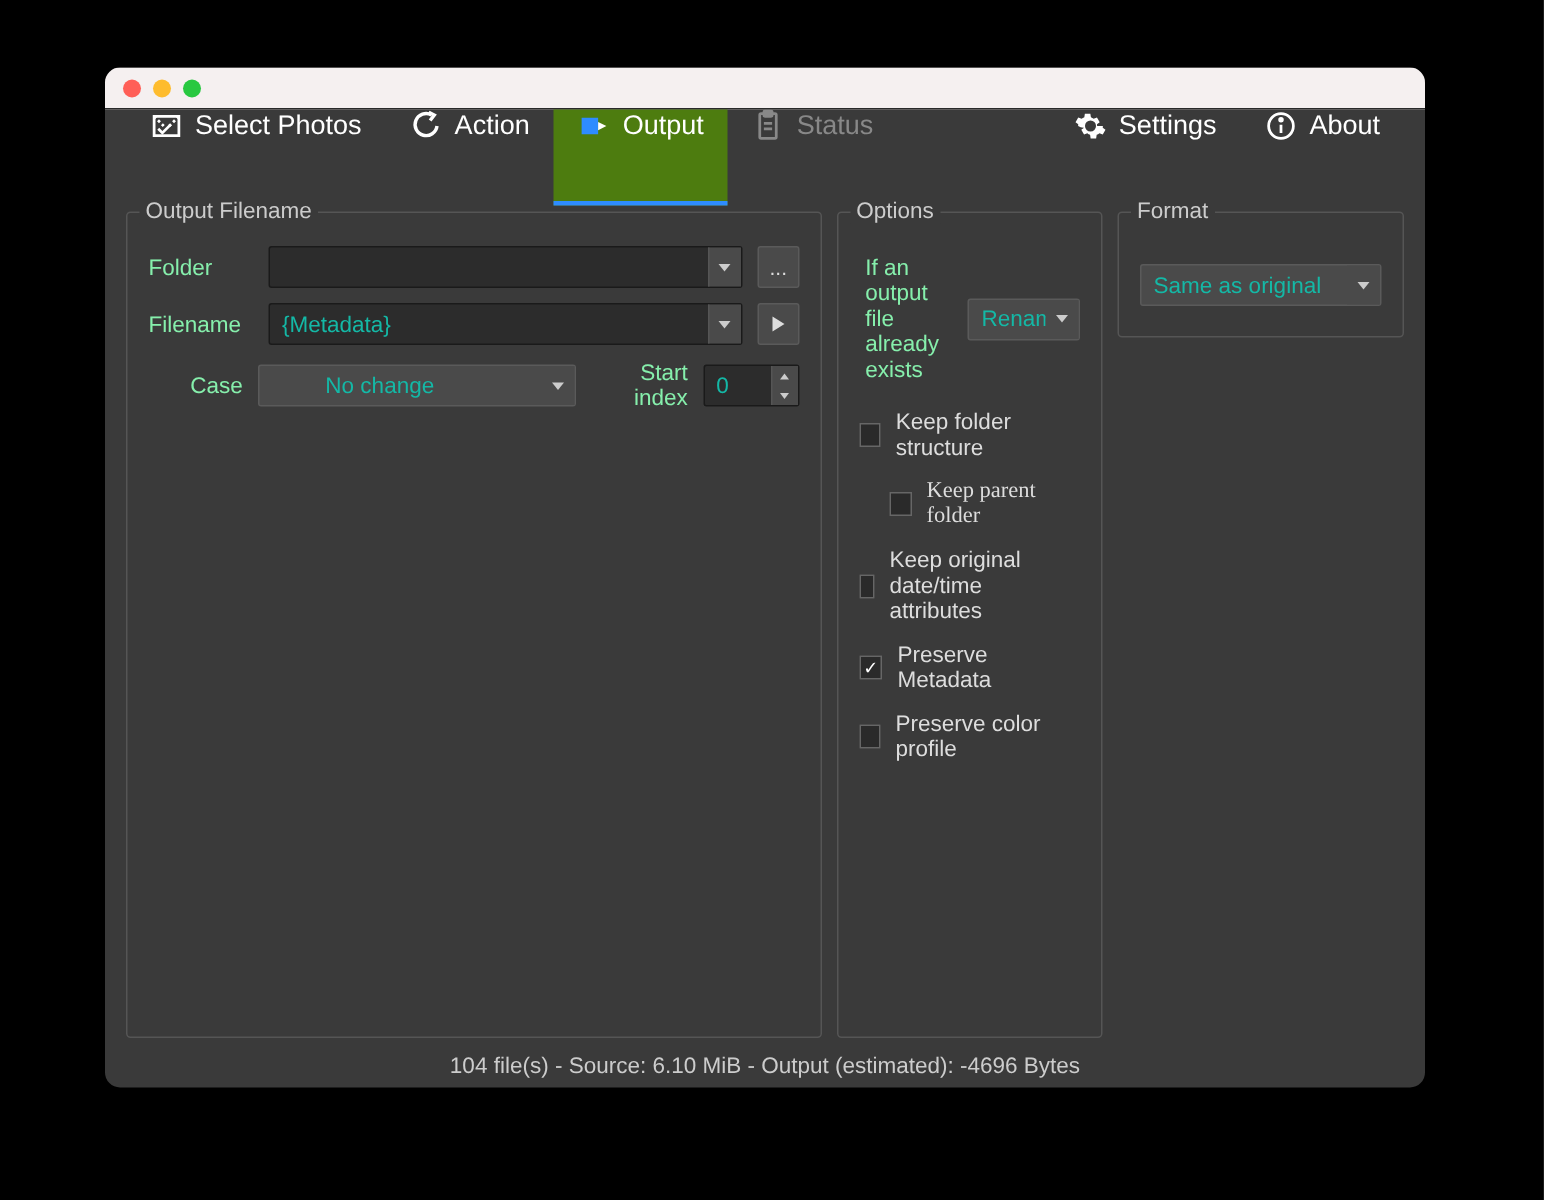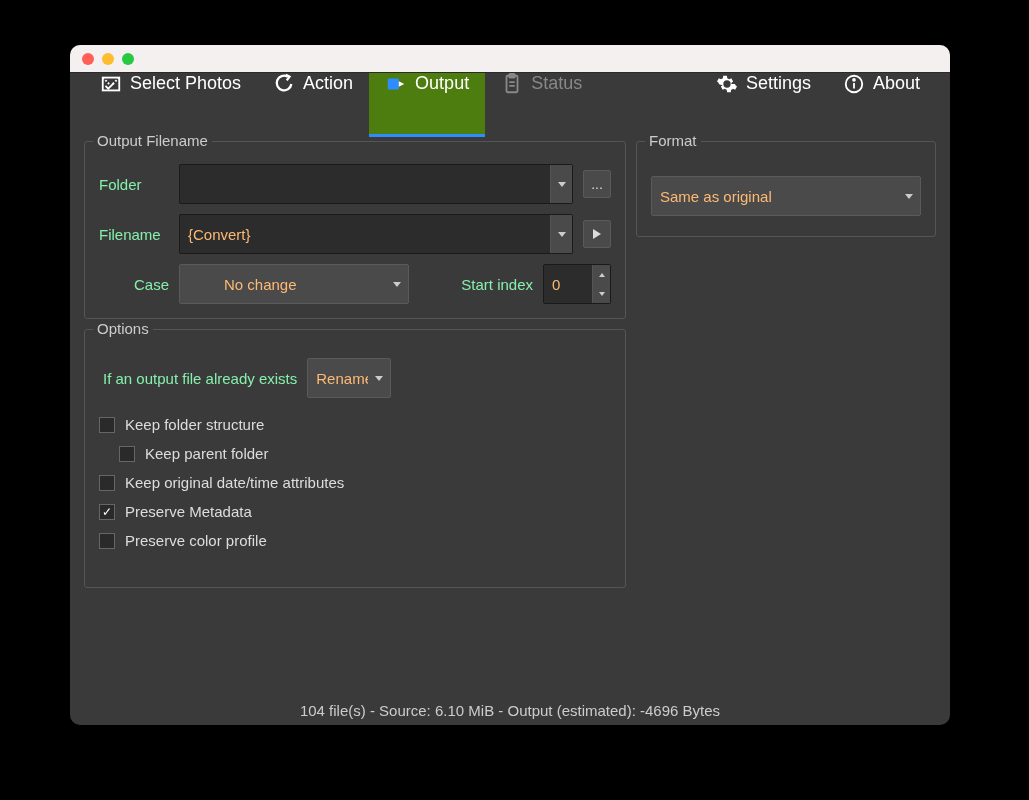--- a/index.html
+++ b/index.html
@@ -83,21 +83,21 @@
   .tab.disabled { color: #888; }
   .tab-spacer { flex: 1; }
   .icon { display: inline-flex; align-items: center; justify-content: center; }
   .icon svg { width: 22px; height: 22px; }
   .content {
     flex: 1;
     display: flex;
     gap: 10px;
     padding: 4px 14px 0 14px;
   }
-  .col-left { flex: 1; display: flex; flex-direction: column; gap: 10px; }
+  .col-left { flex: 1; display: flex; flex-direction: row; gap: 10px; }
   .col-right { width: 300px; }
   .group {
     border: 1px solid #555;
     border-radius: 3px;
     padding: 28px 14px 14px 14px;
     position: relative;
     background: #3a3a3a;
   }
   .group-title {
     position: absolute;
@@ -118,22 +118,22 @@
   .row:last-child { margin-bottom: 0; }
   .lbl { color: #86efac; }
   .lbl-folder { width: 70px; }
   .lbl-filename { width: 70px; }
   .lbl-case { width: 70px; text-align: right; }
   .lbl-startidx { text-align: right; margin-left: auto; }
   .combo, .textfield, .spinner {
     background: #2c2c2c;
     border: 1px solid #1a1a1a;
     border-radius: 2px;
-    height: 40px;
-    color: #fdba74;
+    height: 28px;
+    color: #14b8a6;
     display: flex;
     align-items: center;
     padding: 0 8px;
     position: relative;
   }
   .combo { cursor: pointer; }
   .combo .caret {
     position: absolute;
     right: 0;
     top: 0;
@@ -201,21 +201,21 @@
     display: inline-flex;
     align-items: center;
     justify-content: center;
     margin-right: 10px;
     cursor: pointer;
     font-size: 12px;
     color: #fff;
   }
   .check.checked::before { content: "✓"; }
   .check-row { display: flex; align-items: center; margin-bottom: 12px; }
-  .check-row.indent { margin-left: 20px; }
+  .check-row.indent { margin-left: 20px; font-family: Liberation Serif, serif; }
   .format-combo { width: 100%; }
   .btn-wide {
     display: flex;
     align-items: center;
     justify-content: center;
     height: 24px;
     background: linear-gradient(#555, #454545);
     border: 1px solid #666;
     border-radius: 2px;
     margin-top: 16px;
@@ -338,21 +338,21 @@
             <span class="caret"></span>
           </div>
           <div class="btn-small">
             <span>...</span>
           </div>
         </div>
 
         <div class="row">
           <span class="lbl lbl-filename">Filename</span>
           <div class="combo filename-combo">
-            <span>{Convert}</span>
+            <span>{Metadata}</span>
             <span class="caret"></span>
           </div>
           <div class="btn-small play"></div>
         </div>
 
         <div class="row">
           <span class="lbl lbl-case">Case</span>
           <div class="combo light case-combo">
             <span>No change</span>
             <span class="caret"></span>

